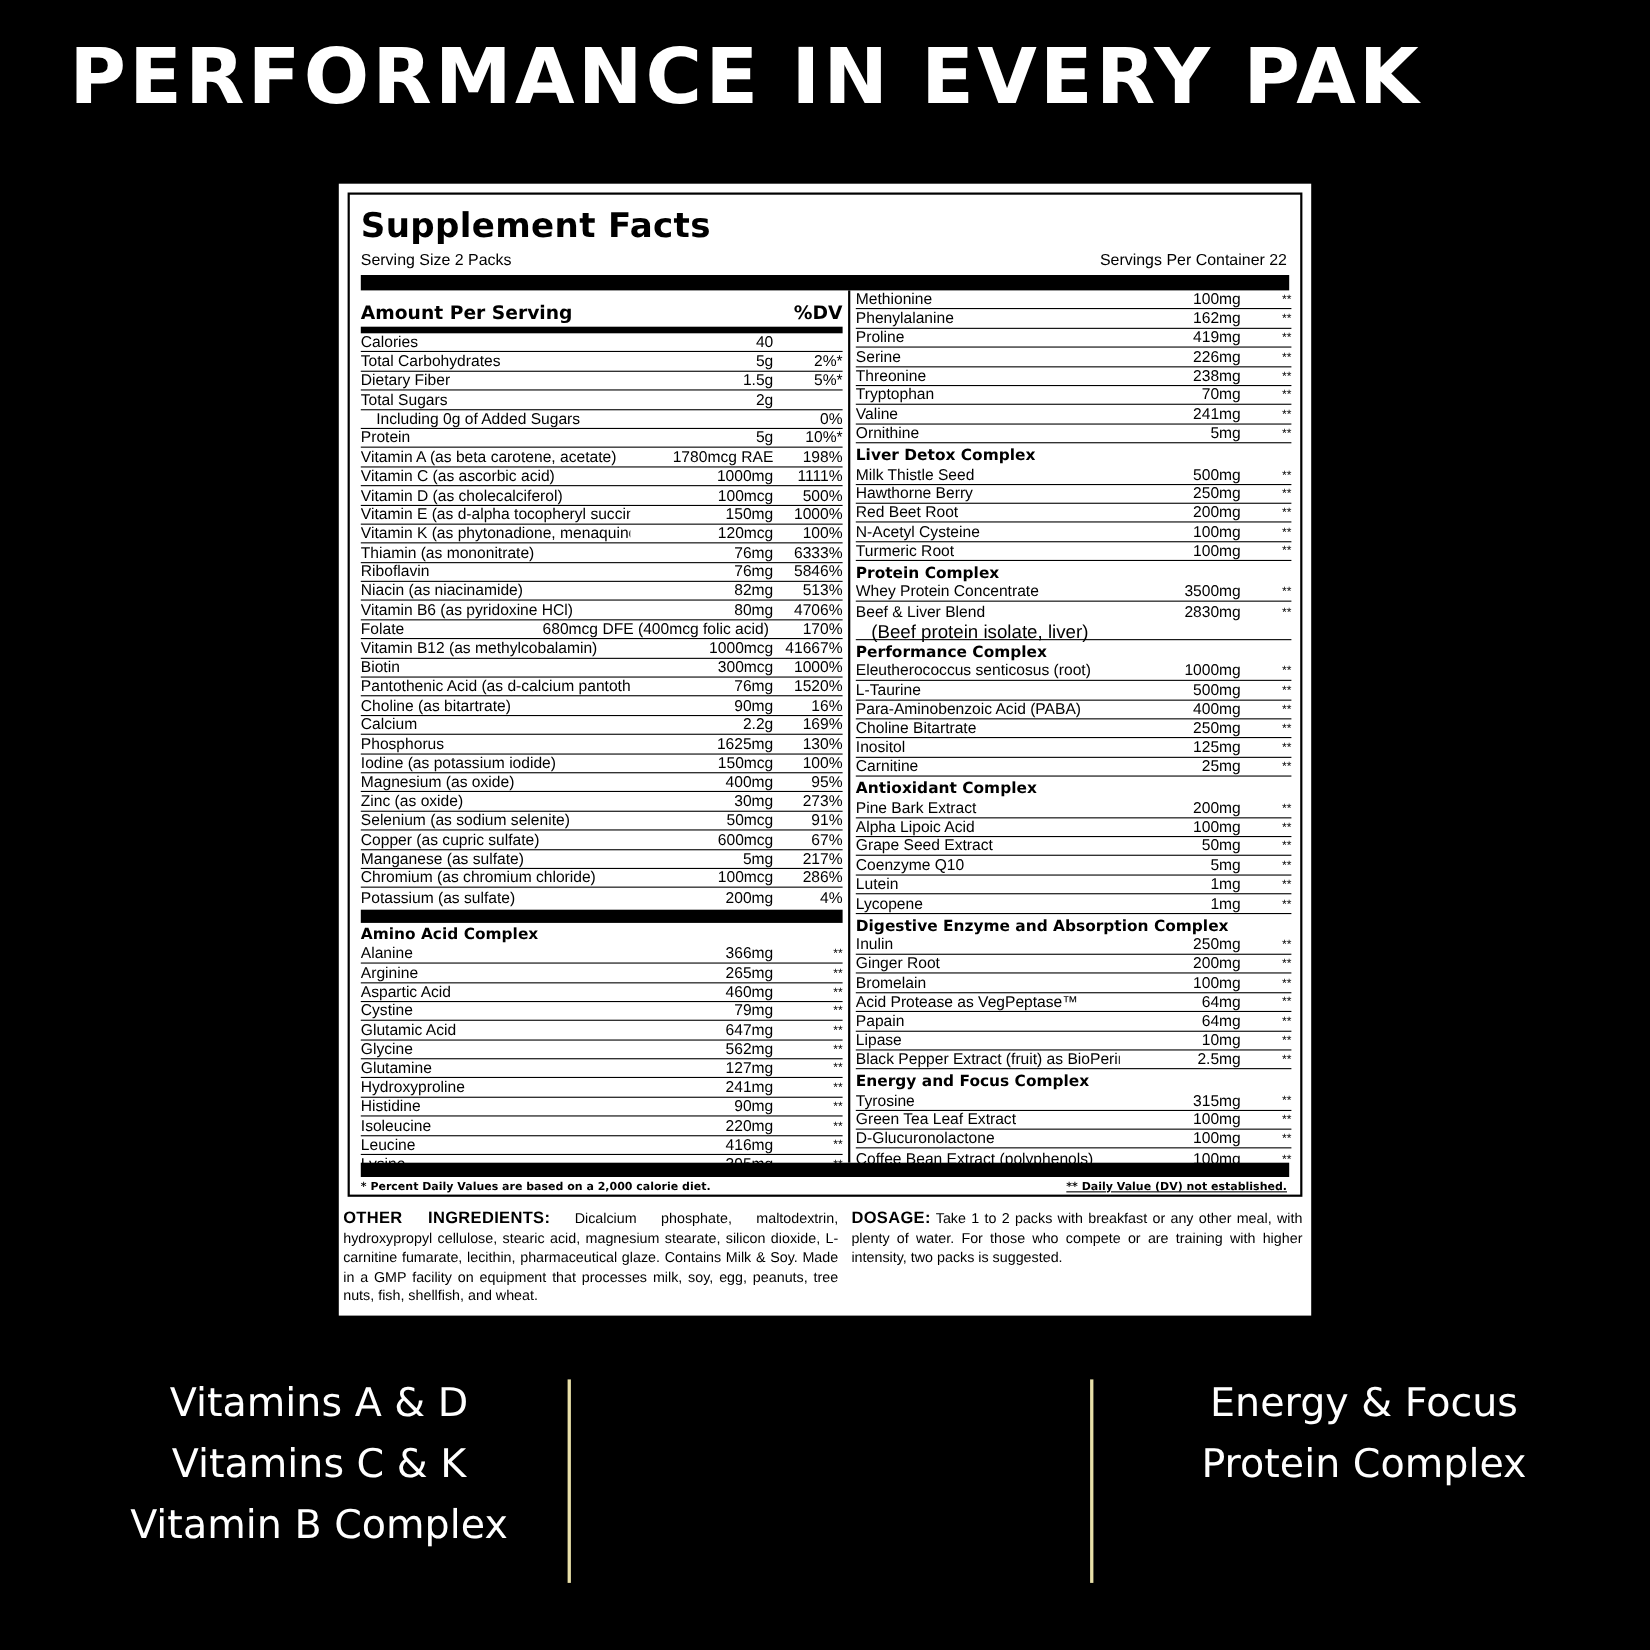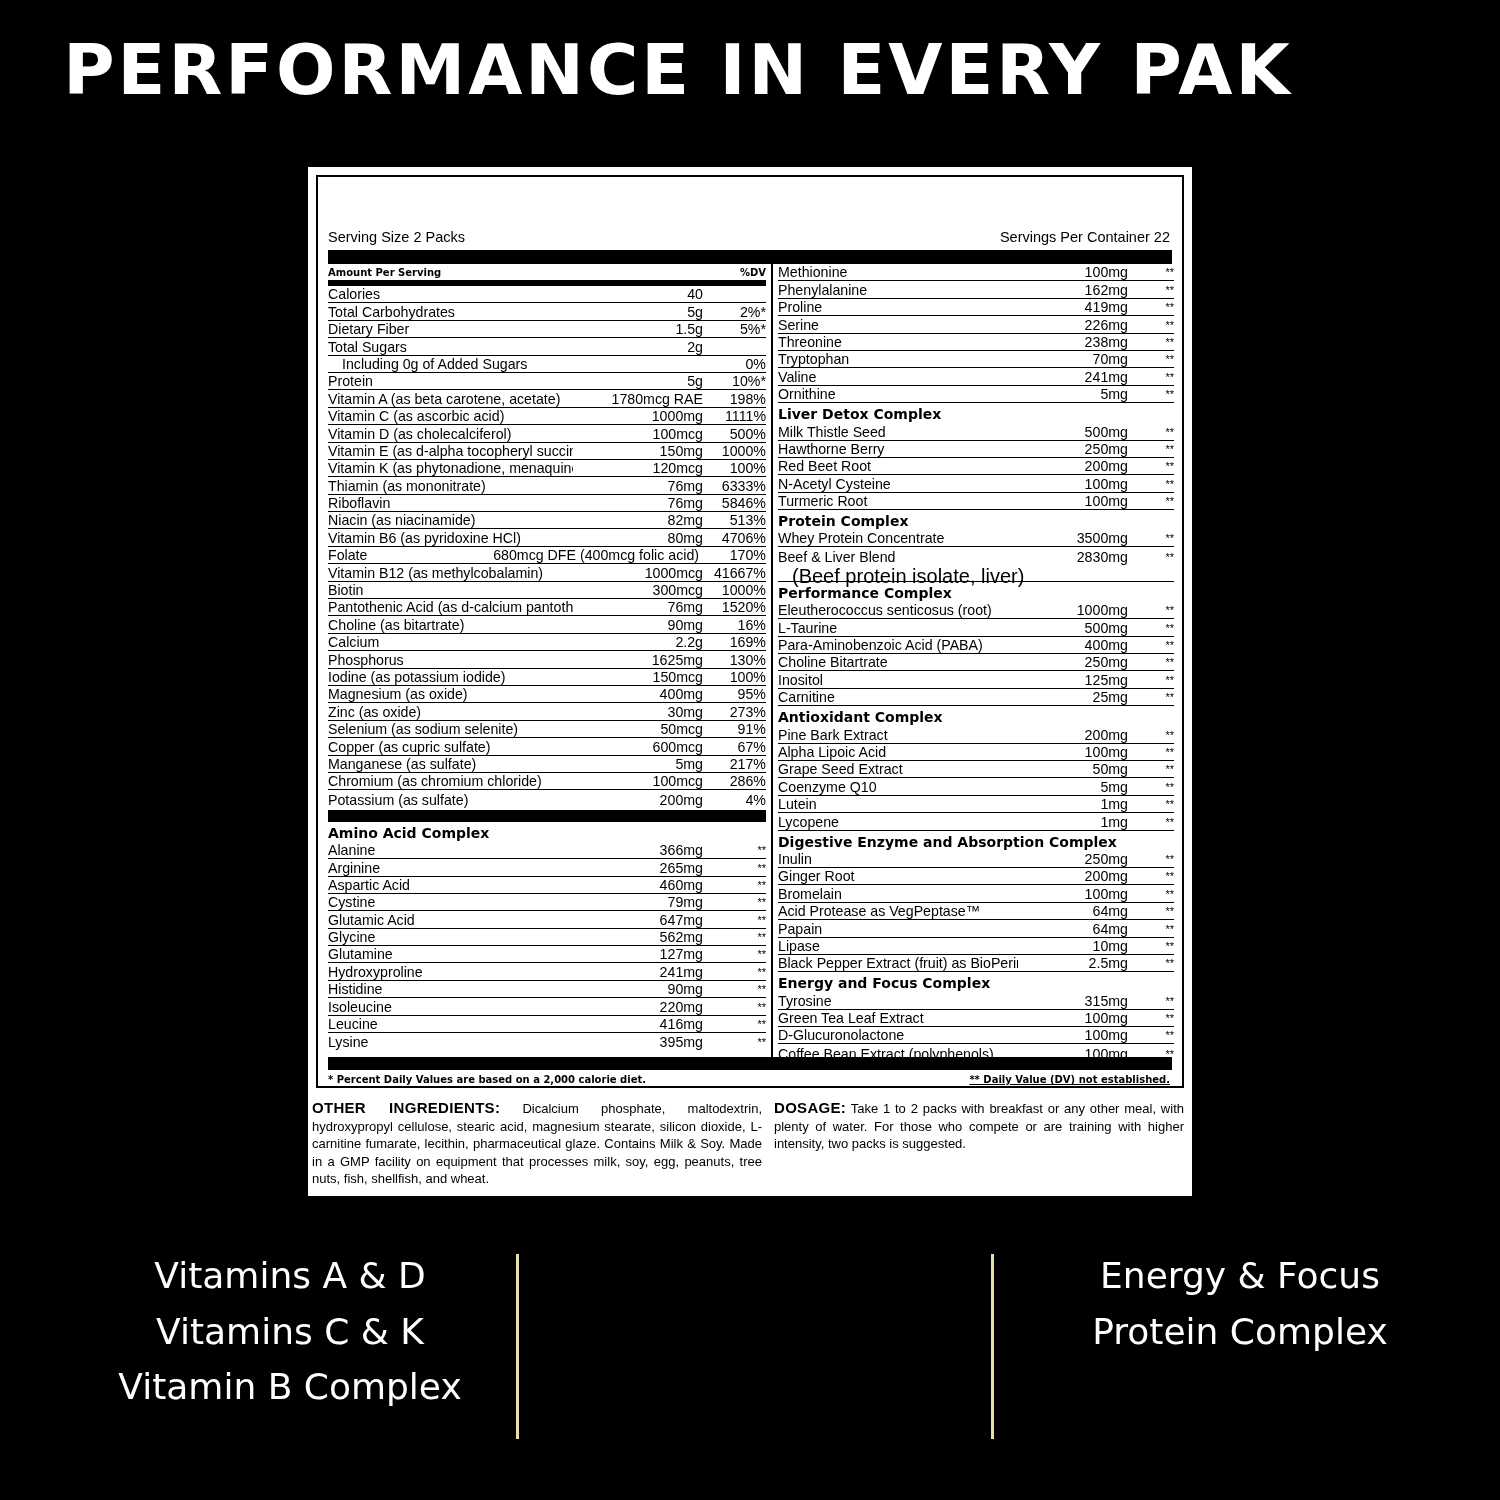--- a/index.html
+++ b/index.html
@@ -28,22 +28,22 @@
   .serving-size { position: absolute; left: 10px; top: 52px; font-size: 14.5px; }
   .servings-per { position: absolute; right: 12px; top: 52px; font-size: 14.5px; }
   .bar-top { position: absolute; left: 10px; right: 10px; top: 73px; height: 14px; background: #000; }
 
   .col { position: absolute; top: 87px; }
   .col-left { left: 10px; width: 438px; }
   .col-right { left: 460px; width: 396px; }
   .col-divider { position: absolute; left: 453px; top: 87px; width: 2px; height: 793px; background: #000; }
 
   .amount-hdr {
-    height: 16px; display: flex; justify-content: space-between; align-items: flex-end;
-    font-family: "DejaVu Sans", sans-serif; font-weight: bold; font-size: 10px;
+    height: 33px; display: flex; justify-content: space-between; align-items: flex-end;
+    font-family: "DejaVu Sans", sans-serif; font-weight: bold; font-size: 17px;
     padding-bottom: 2px;
   }
   .thick-bar { height: 6px; background: #000; }
   .thick-bar-big { height: 12px; background: #000; margin-top: 2px; }
 
   .row {
     display: flex; align-items: flex-end; height: 17.4px;
     border-bottom: 1.5px solid #000; font-size: 14.2px; line-height: 15px;
     white-space: nowrap;
   }
@@ -56,21 +56,21 @@
   .col-left .amino .row .amt { width: 120px; text-align: right; }
   .col-left .amino .row .dv { width: 63px; text-align: right; font-size: 11px; }
   .col-right .row .amt { width: 110px; }
   .col-right .row .dv { width: 46px; text-align: right; font-size: 11px; }
   .row .mid { flex: 1.4; text-align: right; padding-right: 4px; }
 
   .section-title {
     font-family: "DejaVu Sans", sans-serif; font-weight: bold; font-size: 14px;
     height: 17px; line-height: 17px; margin-top: 3px;
   }
-  .sub-line { font-size: 20px; height: 17px; padding-left: 14px; border-bottom: 1.5px solid #000; }
+  .sub-line { font-size: 17px; height: 17px; padding-left: 14px; border-bottom: 1.5px solid #000; }
 
   .bar-bottom { position: absolute; left: 10px; right: 10px; top: 880px; height: 13px; background: #000; }
   .foot-left {
     position: absolute; left: 10px; top: 897px; font-family: "DejaVu Sans", sans-serif;
     font-weight: bold; font-size: 10px;
   }
   .foot-right {
     position: absolute; right: 12px; top: 897px; font-family: "DejaVu Sans", sans-serif;
     font-weight: bold; font-size: 10px; text-decoration: underline;
   }
@@ -97,20 +97,21 @@
   .vdiv.d1 { left: 516px; }
   .vdiv.d2 { left: 991px; }
 </style>
 </head>
 <body>
 
 <div class="headline">PERFORMANCE IN EVERY PAK</div>
 
 <div class="label">
   <div class="facts-box">
+    <div class="facts-title">Supplement Facts</div>
     <div class="serving-size">Serving Size 2 Packs</div>
     <div class="servings-per">Servings Per Container 22</div>
     <div class="bar-top"></div>
 
     <div class="col col-left">
       <div class="amount-hdr">
         <span>Amount Per Serving</span>
         <span>%DV</span>
       </div>
       <div class="thick-bar"></div>

